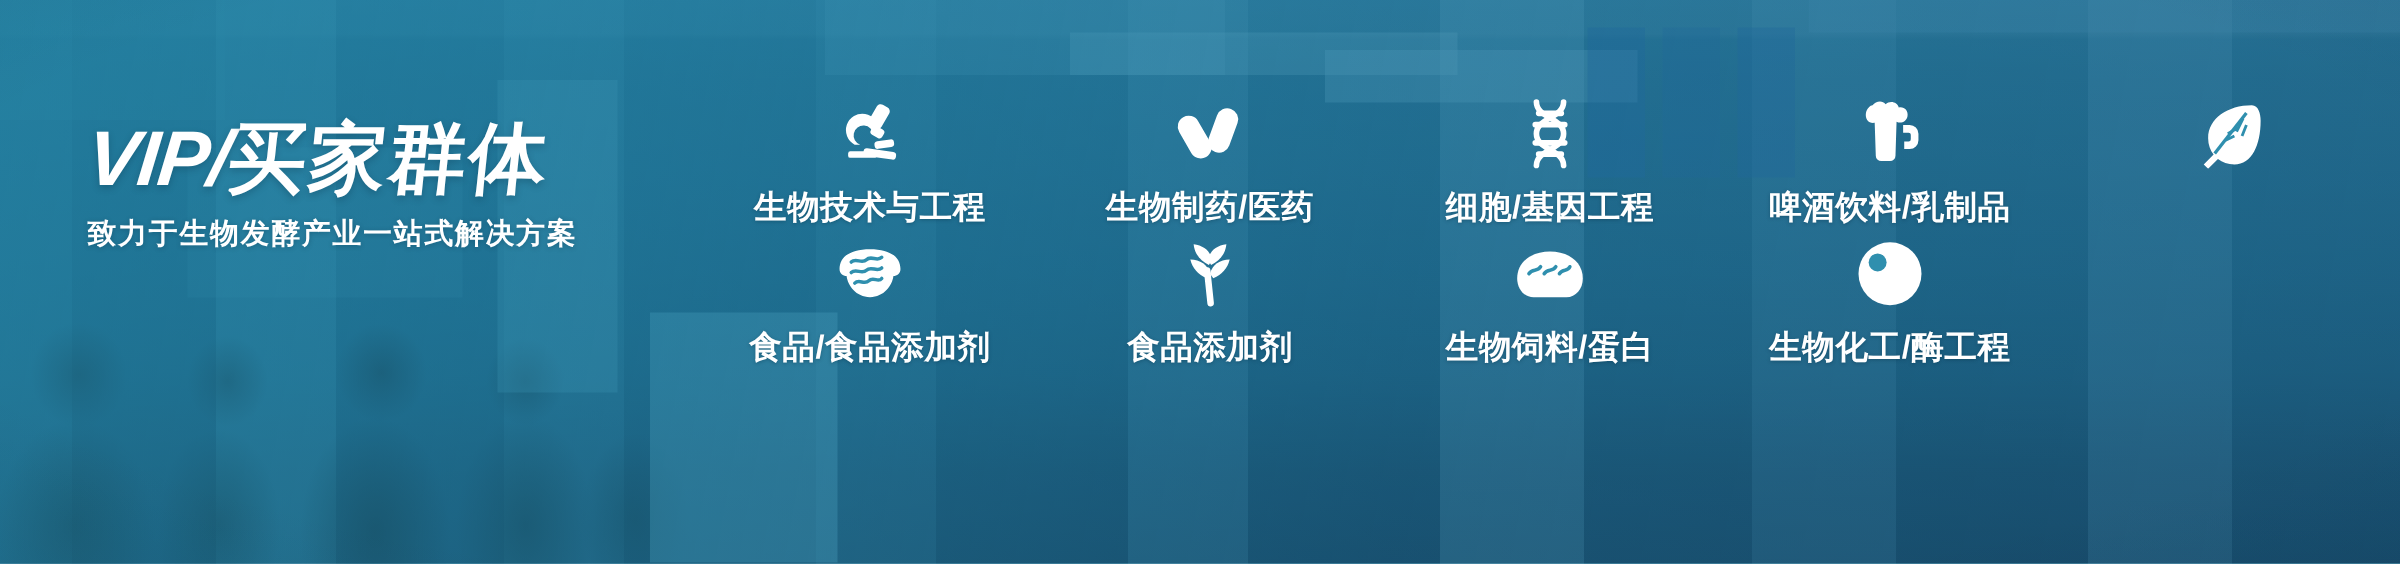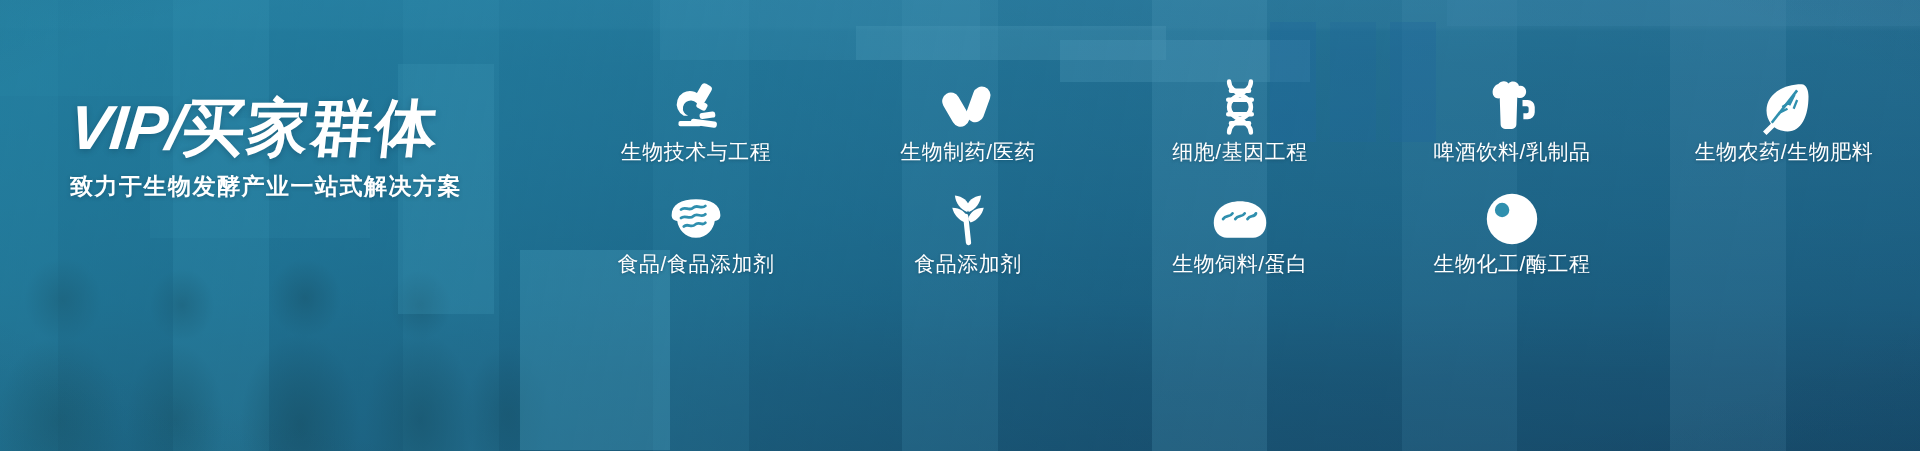--- a/index.html
+++ b/index.html
@@ -120,21 +120,22 @@
     display:flex; flex-direction:column;
     align-items:center; justify-content:flex-start;
     padding-top:4px;
   }
   .cat-icon{
     height:62px; width:72px;
     display:flex; align-items:center; justify-content:center;
   }
   .cat-icon svg{ display:block; }
   .cat-label{
-    font-size:21px; color:#ffffff; font-weight:400;
+    margin-top:10px;
+    font-size:26px; color:#ffffff; font-weight:700;
     letter-spacing:.5px; white-space:nowrap;
     text-shadow:0 1px 3px rgba(0,40,60,.35);
   }
 </style>
 </head>
 <body>
 
 <div class="banner">
 
   <div class="photo"></div>
@@ -212,21 +213,20 @@
       </div>
 
       <div class="cat">
         <span class="cat-icon">
           <svg width="56" height="56" viewBox="0 0 64 64" fill="#fff">
             <path d="M52 6C30 6 12 18 12 36c0 6 2 11 5 15L8 60l4 4 9-9c4 3 9 5 15 5 16 0 24-18 24-40 0-6-2-14-8-14z"></path>
             <path d="M47 13 18 50" stroke="#2f8fae" stroke-width="3" fill="none"></path>
             <path d="M44 18l-6 12M40 26l-10 6M47 24l-4 10M36 34l-8 4" stroke="#2f8fae" stroke-width="2.6" fill="none"></path>
           </svg>
         </span>
-        <span class="cat-label">生物农药/生物肥料</span>
       </div>
 
       <div class="cat">
         <span class="cat-icon">
           <svg width="60" height="48" viewBox="0 0 64 48" fill="#fff">
             <path d="M6 20C6 9 16 3 32 3s26 6 26 17c0 4-3 6-6 6-1 8-8 18-20 18S13 34 12 26c-3 0-6-2-6-6z"></path>
             <path d="M16 14c4-4 9 2 13-2s9 2 13-2" stroke="#2f8fae" stroke-width="3" fill="none" stroke-linecap="round"></path>
             <path d="M16 23c4-4 9 2 13-2s9 2 13-2" stroke="#2f8fae" stroke-width="3" fill="none" stroke-linecap="round"></path>
             <path d="M19 32c4-4 8 2 12-2s8 2 11-2" stroke="#2f8fae" stroke-width="3" fill="none" stroke-linecap="round"></path>
           </svg>

